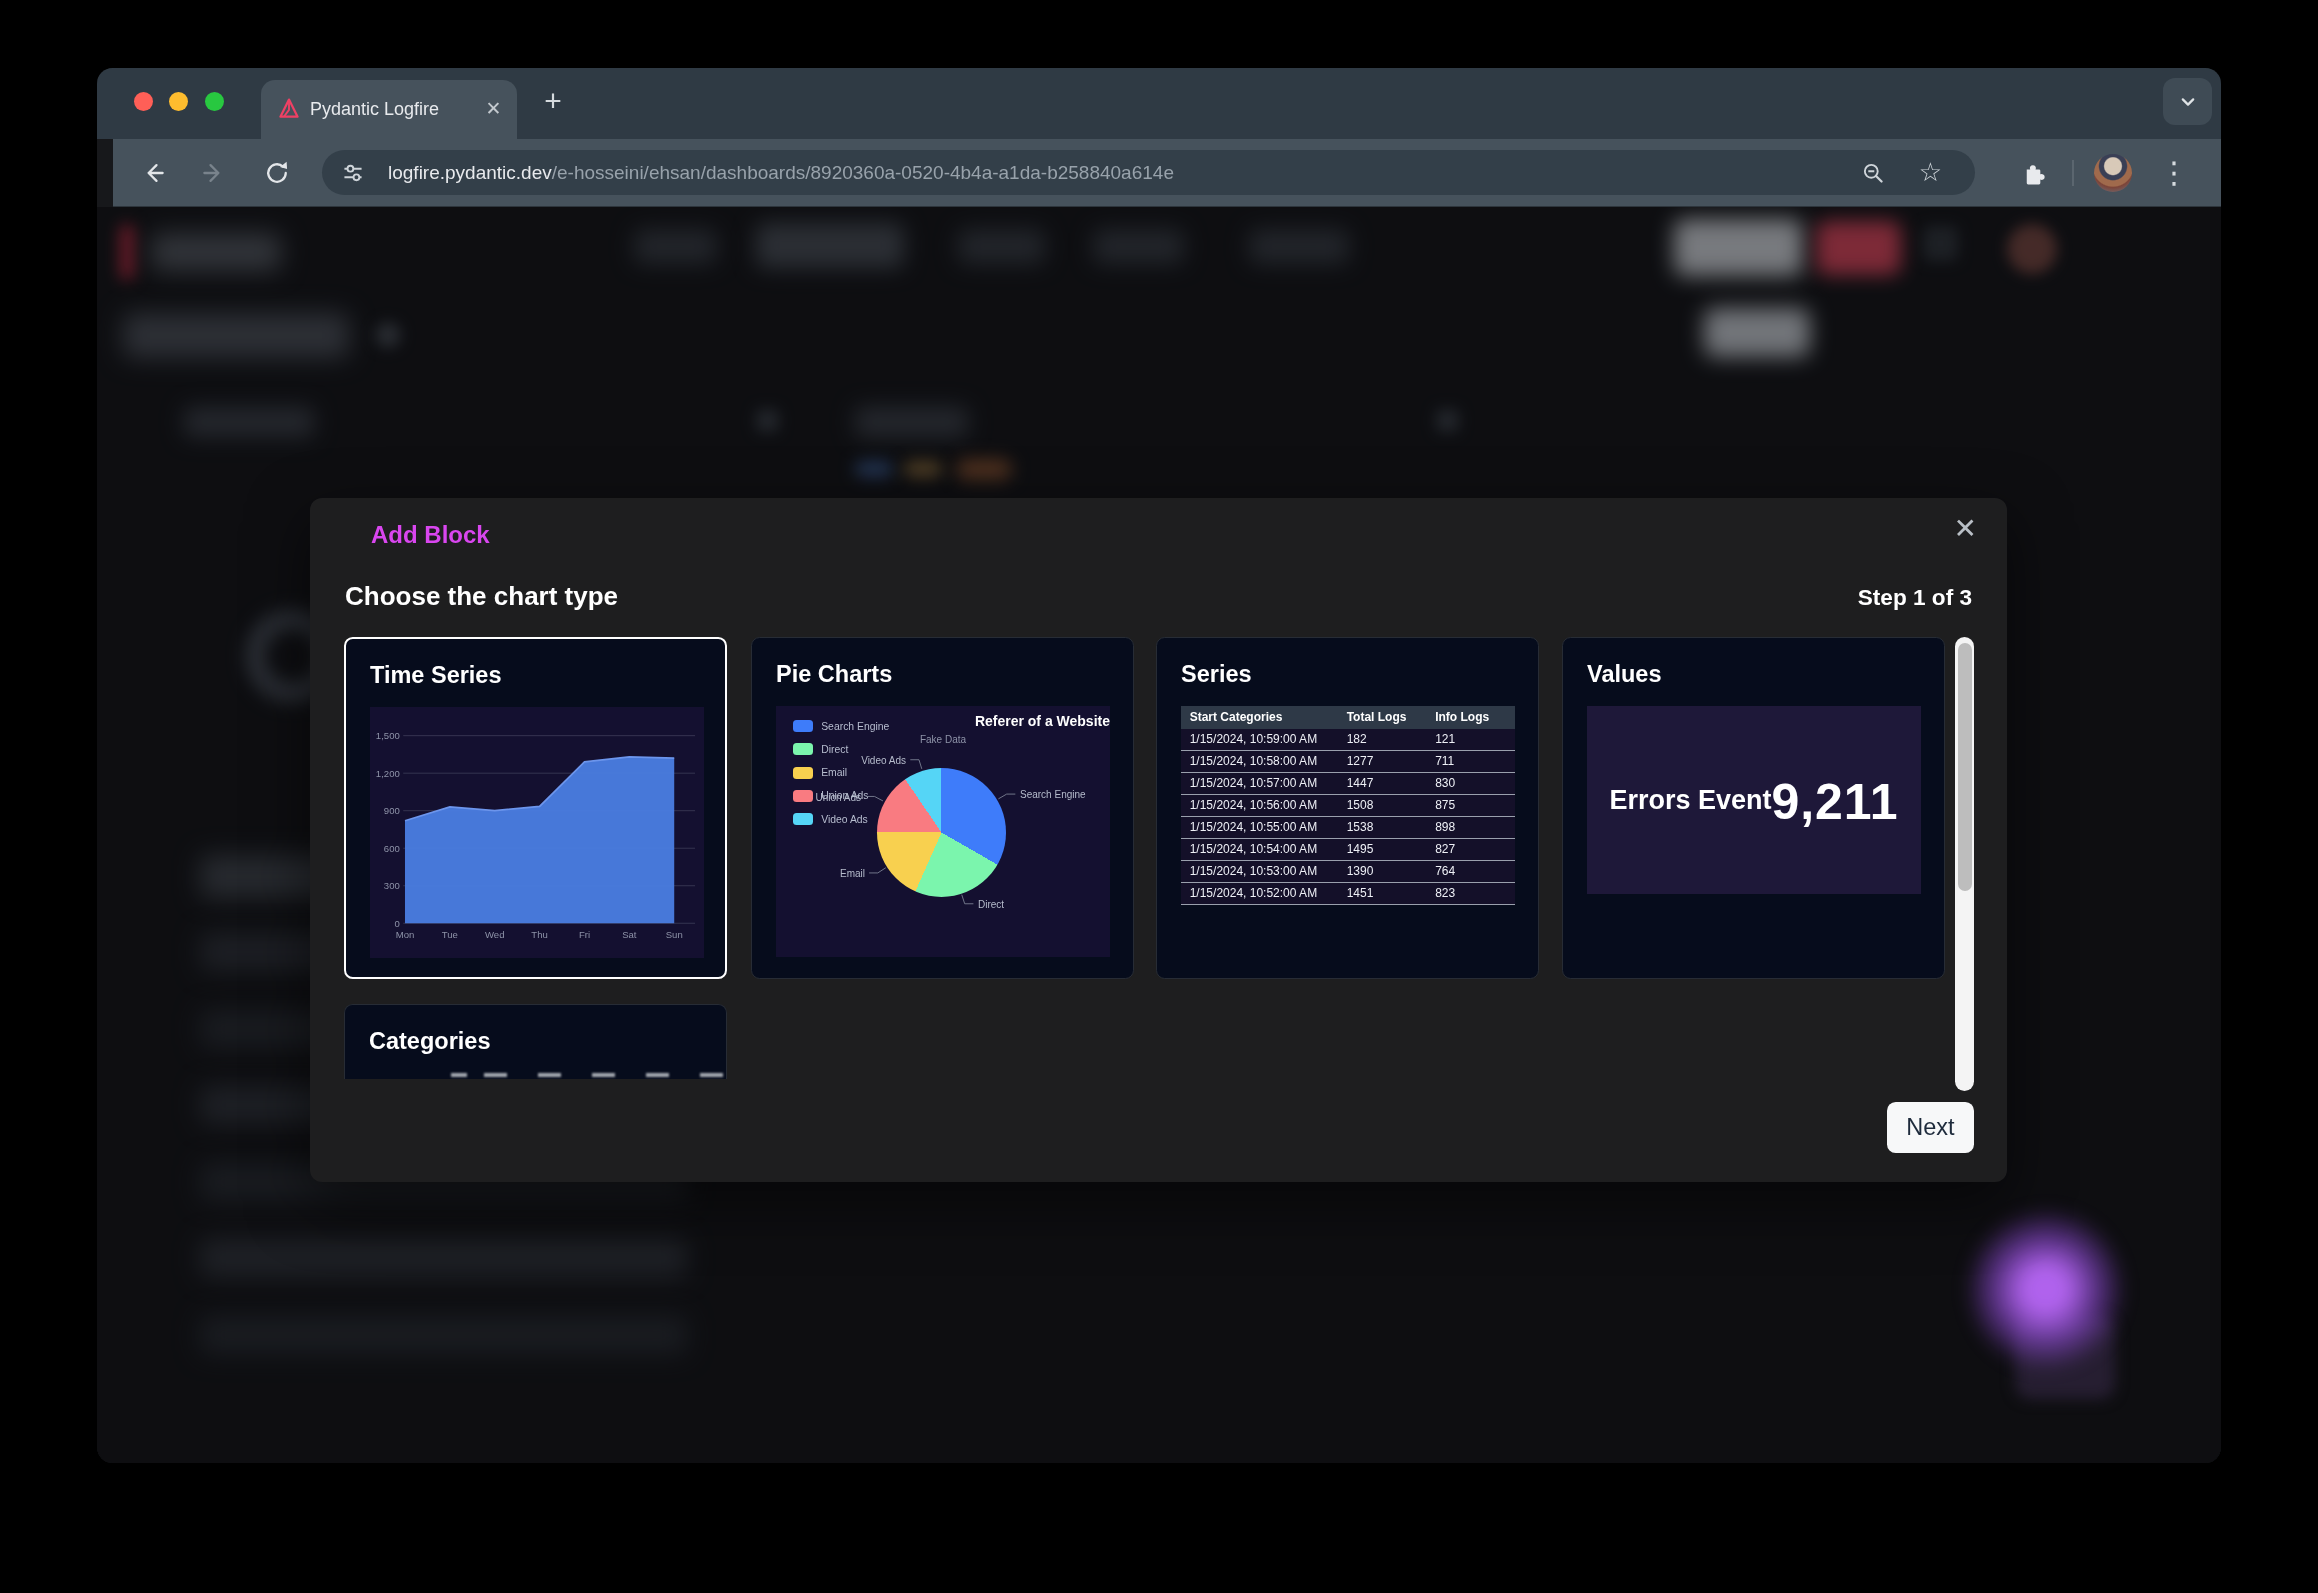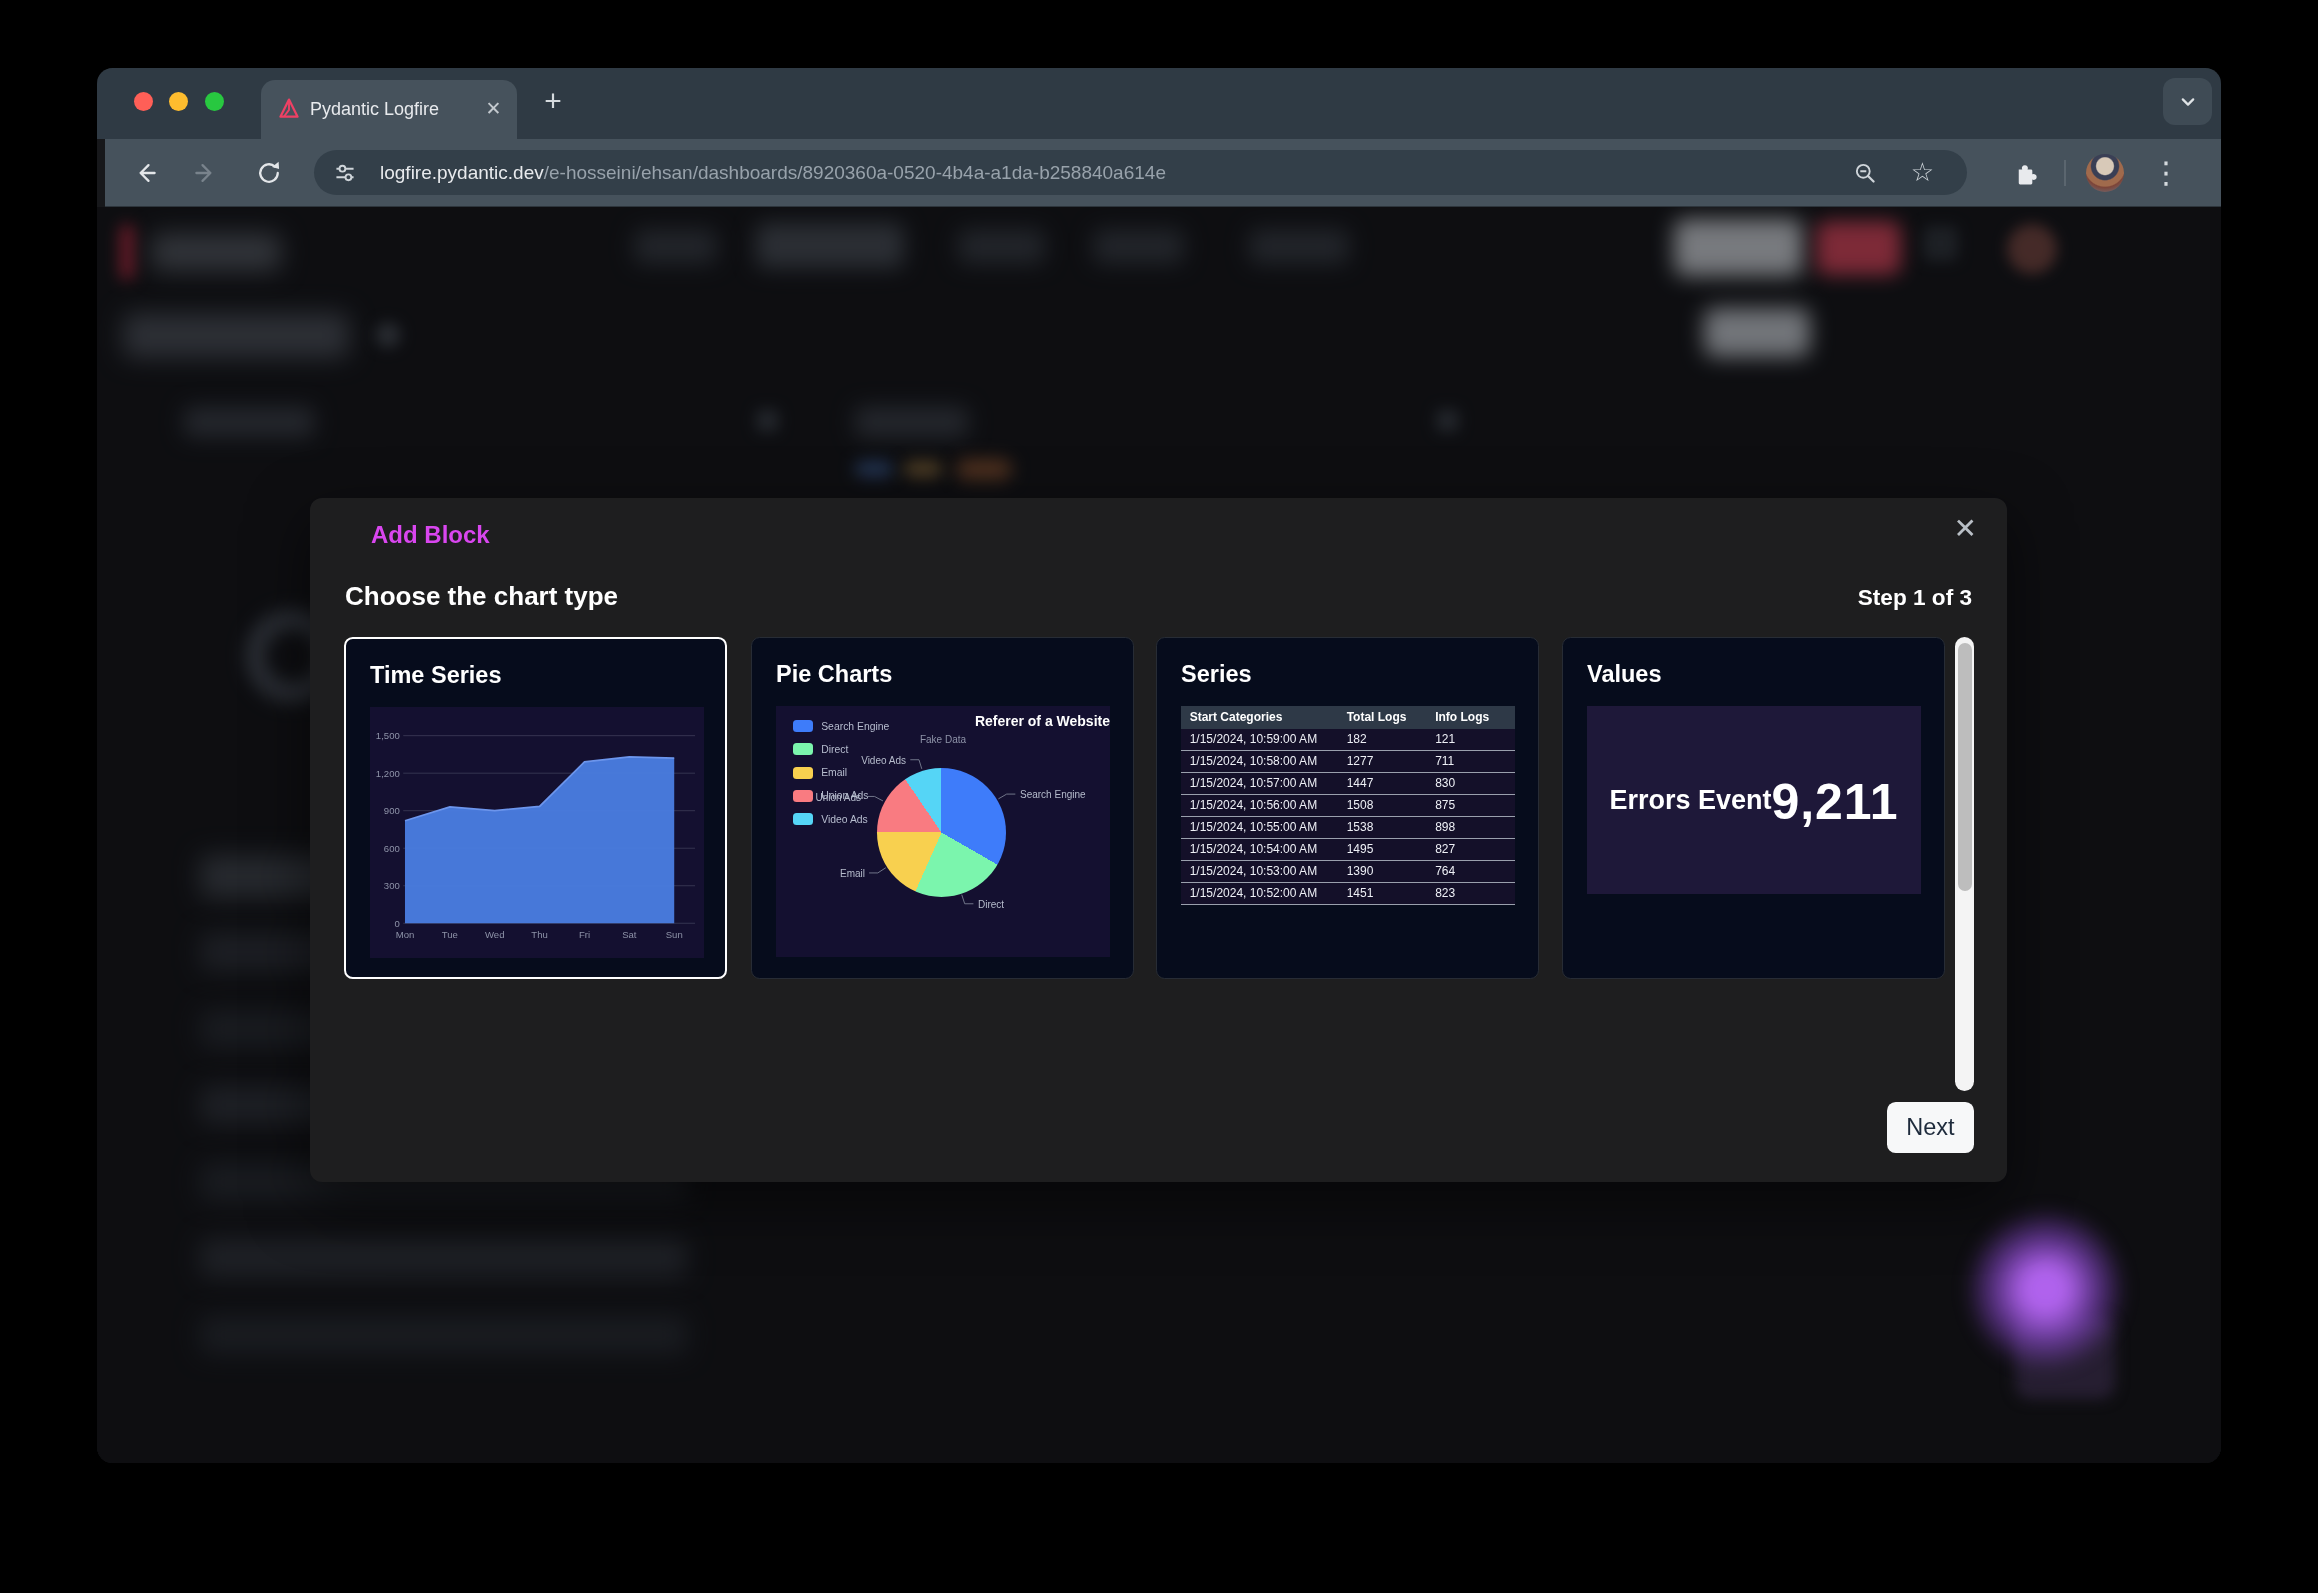--- a/index.html
+++ b/index.html
@@ -16,21 +16,21 @@
          border-radius:14px 14px 0 0; }
   .tab-title { position:absolute; left:49px; top:0; height:59px; line-height:59px;
                color:#e8eaed; font-size:18px; white-space:nowrap; }
   .tab-close { position:absolute; right:15.7px; top:0; height:59px; line-height:57px;
                color:#c3c9ce; font-size:19px; }
   .newtab { position:absolute; left:435px; top:14px; width:42px; height:42px; line-height:38px;
             text-align:center; color:#d5dade; font-size:30px; border-radius:50%; }
   .tabsearch { position:absolute; left:2066px; top:10.4px; width:49px; height:47px;
                background:#3f4b55; border-radius:12px; display:flex; align-items:center; justify-content:center; }
 
-  .toolbar { position:absolute; left:8px; top:71px; width:100%; height:68px; background:#46525c;
+  .toolbar { position:absolute; left:16px; top:71px; width:100%; height:68px; background:#46525c;
              border-bottom:0.9px solid rgba(0,0,0,.35); }
   .navicon { position:absolute; top:20px; width:28px; height:28px; }
   .urlbar { position:absolute; left:209px; top:11.3px; width:1653px; height:45px;
             background:#333f49; border-radius:22.6px; }
   .urltext { position:absolute; left:66px; top:0; height:45px; line-height:45px; font-size:19px; white-space:nowrap; }
   .urltext .dom { color:#e8eaed; }
   .urltext .path { color:#98a2ab; }
   .divider { position:absolute; left:1959px; top:21px; width:1.7px; height:26px; background:#5b666f; }
   .avatar { position:absolute; left:1981px; top:15px; width:38px; height:38px; border-radius:50%;
             background:radial-gradient(circle at 50% 32%, #d8c9b8 0 26%, #3a3f55 30% 42%, #a06a4c 46% 62%, #7c4438 66%, #6b7b8c 100%); }
@@ -341,20 +341,29 @@
         </div>
 
         <div class="card" style="left:1252px">
           <div class="card-title">Values</div>
           <div class="panel values-panel" style="height:188px">
             <div class="values-title">Errors Event</div>
             <div class="values-num">9,211</div>
           </div>
         </div>
 
+        <div class="card clipped" style="left:34px">
+          <div class="card-title">Categories</div>
+          <div class="cat-tick" style="left:106px;width:15.7px"></div>
+          <div class="cat-tick" style="left:139px"></div>
+          <div class="cat-tick" style="left:193px"></div>
+          <div class="cat-tick" style="left:247px"></div>
+          <div class="cat-tick" style="left:301px"></div>
+          <div class="cat-tick" style="left:355px"></div>
+        </div>
 
         <div class="sb-track">
           <div class="sb-thumb"></div>
         </div>
 
         <button class="next-btn">Next</button>
       </div>
 
     </div>
   </div>

